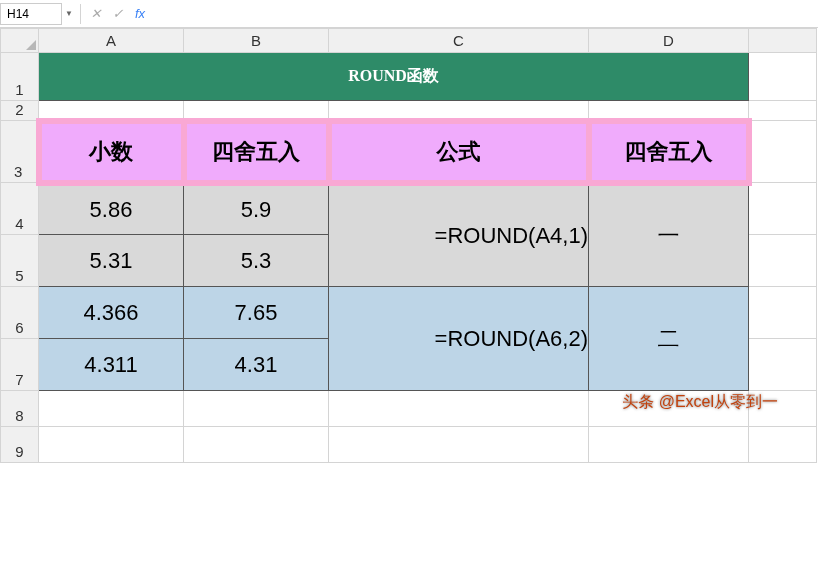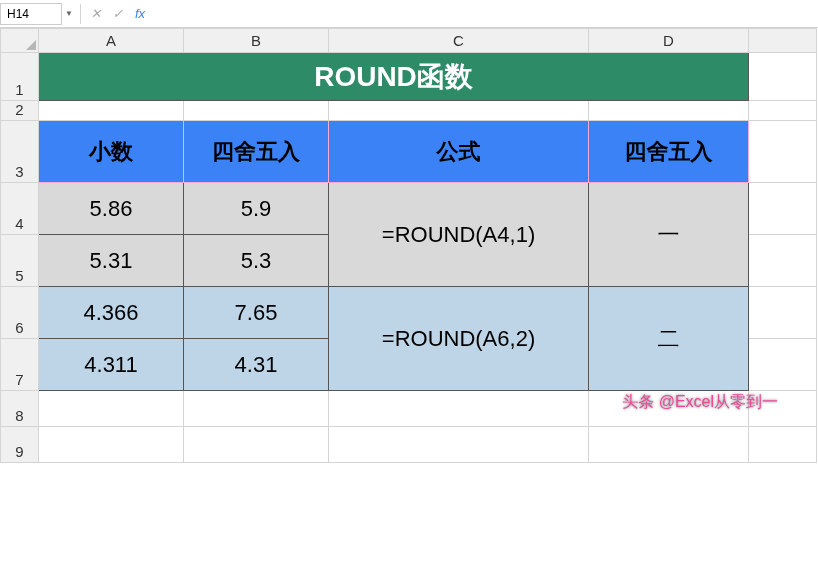--- a/index.html
+++ b/index.html
@@ -24,34 +24,34 @@
     .row-h { background: #f0f0f0; text-align: center; font-size: 15px; color: #333; width: 38px; font-weight: normal; vertical-align: bottom; padding-bottom: 2px; }
     
     .col-A { width: 145px; }
     .col-B { width: 145px; }
     .col-C { width: 260px; }
     .col-D { width: 160px; }
     .col-over { width: 68px; }
     
     .cell { background: #fff; font-size: 18px; text-align: center; vertical-align: middle; height: 28px; }
     
-    .title-row td.merged { background: #2e8b68; color: #fff; font-size: 28px; font-weight: bold; height: 48px; border: 1px solid #555; }
+    .title-row td.merged { background: #2e8b68; color: #fff; font-size: 16px; font-weight: bold; height: 48px; border: 1px solid #555; font-family: Liberation Serif, serif; }
     .r2 .cell { height: 20px; }
     
-    .header-row td { background: #3b82f6; font-weight: bold; font-size: 22px; height: 62px; border: 1px solid #f9a8d4; }
+    .header-row td { background: #f0abfc; font-weight: bold; font-size: 22px; height: 62px; border: 6px solid #f9a8d4; }
     .data-row td { height: 52px; font-size: 22px; border: 1px solid #555; }
     
     .grey { background: #d9d9d9 !important; }
     .blue { background: #bdd5e7 !important; }
-    .formula-cell { text-align: center; font-size: 20px; }
+    .formula-cell { text-align: right; font-size: 20px; }
     
     .r8 .cell, .r9 .cell { height: 36px; }
     .outside { border: 1px solid #d4d4d4 !important; background: #fff !important; }
     
-    .watermark { position: absolute; right: 40px; bottom: 50px; color: #ec4899; font-size: 16px; text-shadow: 0 0 3px rgba(0,0,0,0.6); }
+    .watermark { position: absolute; right: 40px; bottom: 50px; color: #c2410c; font-size: 16px; text-shadow: 0 0 3px rgba(0,0,0,0.6); }
   </style>
 </head>
 <body>
 
 <div class="formula-bar">
   <div class="name-box">H14</div>
   <div class="name-dropdown">▼</div>
   <div class="fb-sep"></div>
   <div class="fb-btn">✕</div>
   <div class="fb-btn">✓</div>

